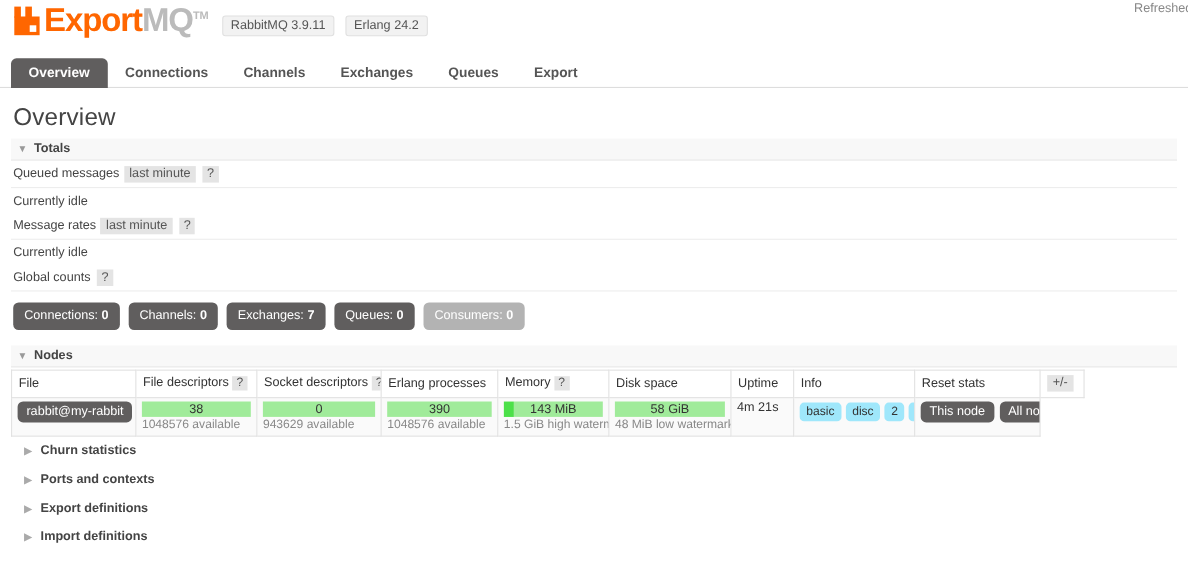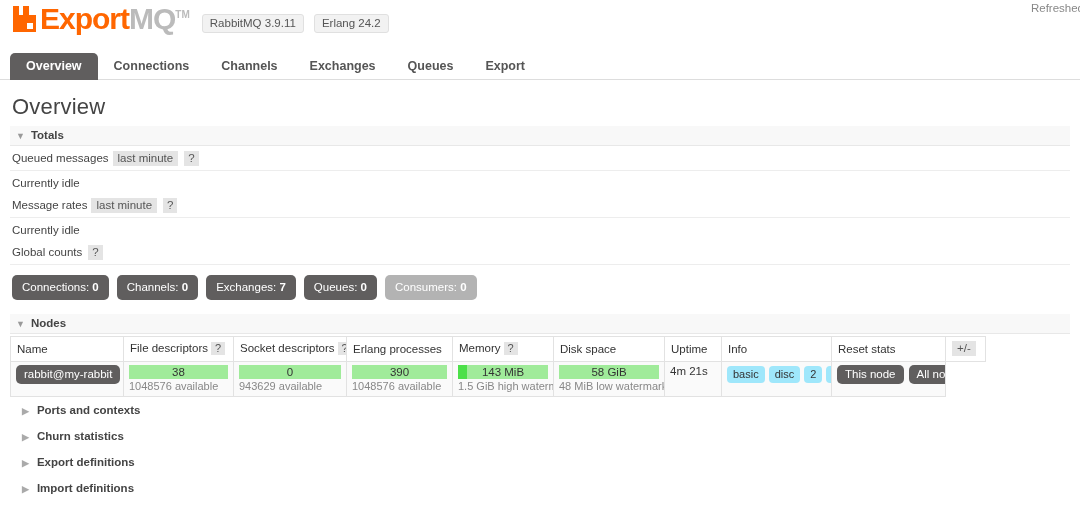--- a/index.html
+++ b/index.html
@@ -375,21 +375,21 @@
       <col style="width:106px">
         <col style="width:101px">
         <col style="width:111px">
       <col style="width:57px">
         <col style="width:110px">
         <col style="width:114px">
         <col style="width:40px">
     </colgroup>
     <thead>
       <tr>
-        <th>Name</th>
+        <th>File</th>
         <th><span>File descriptors</span><span class="qmark">?</span></th>
         <th><span>Socket descriptors</span><span class="qmark">?</span></th>
         <th>Erlang processes</th>
         <th><span>Memory</span><span class="qmark">?</span></th>
         <th>Disk space</th>
         <th>Uptime</th>
         <th>Info</th>
         <th>Reset stats</th>
         <th class="pm-col"><span class="plusminus">+/-</span></th>
       </tr>
@@ -444,24 +444,24 @@
             <span class="reset-btn">This node</span>
             <span class="reset-btn">All nodes</span>
           </div>
         </td>
         <td style="border:none;background:transparent"></td>
       </tr>
     </tbody>
   </table>
 
   <div class="collapsed-section">
+    <span class="caret-right">▶</span><span>Churn statistics</span>
+  </div>
+  <div class="collapsed-section">
     <span class="caret-right">▶</span><span>Ports and contexts</span>
-  </div>
-  <div class="collapsed-section">
-    <span class="caret-right">▶</span><span>Churn statistics</span>
   </div>
   <div class="collapsed-section">
     <span class="caret-right">▶</span><span>Export definitions</span>
   </div>
   <div class="collapsed-section">
     <span class="caret-right">▶</span><span>Import definitions</span>
   </div>
 
 </div>
 

